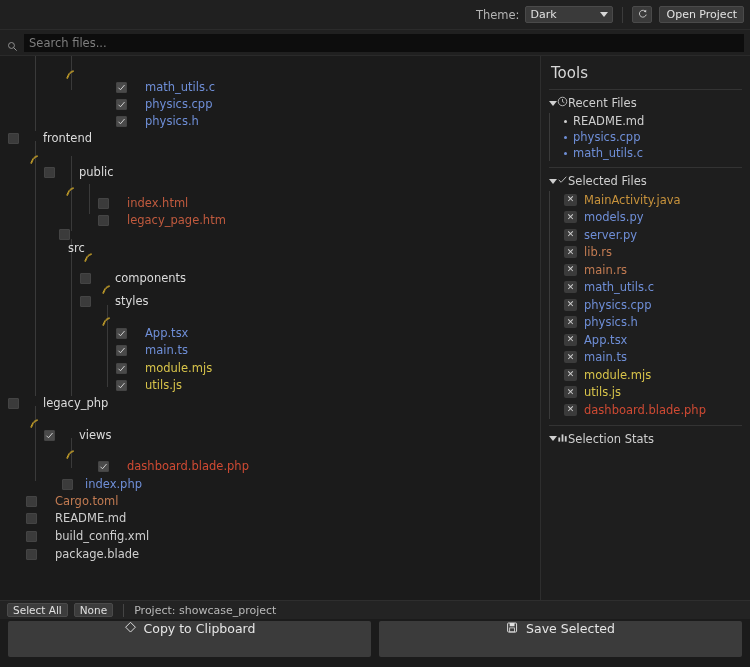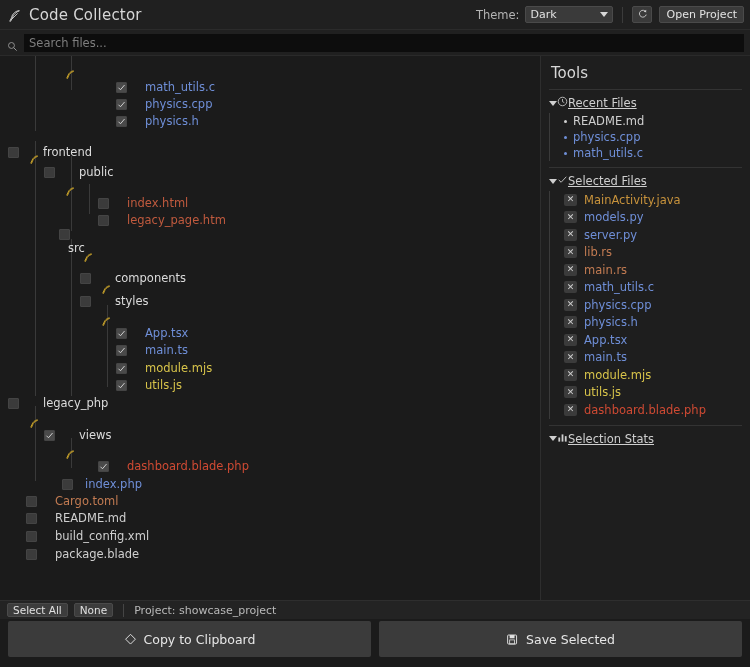--- a/index.html
+++ b/index.html
@@ -77,21 +77,20 @@
 
   
   .tools-pane{
     flex:1 1 auto;background:#1e1e1e;padding:8px 0 0 0;overflow:hidden;position:relative;
   }
   .tools-title{font-size:15px;color:#d8d8d8;padding:0 10px 7px 10px;}
   .tsep{height:1px;background:#333;margin:0 8px 5px 8px;}
   .sec-head{
     display:flex;align-items:center;font-size:11.5px;color:#cfcfcf;
     padding:1px 4px 3px 8px;
-    text-decoration:underline;
   }
   .tri{width:0;height:0;border-left:4px solid transparent;border-right:4px solid transparent;border-top:5px solid #cfcfcf;}
   .sec-body{padding-left:14px;margin-left:8px;border-left:1px solid #3a3a3a;}
   .recent-row{display:flex;align-items:center;gap:6px;height:16px;font-size:11.5px;}
   .dot{width:3px;height:3px;border-radius:50%;background:#8d8d8d;flex:0 0 3px;}
   .sel-row{display:flex;align-items:center;gap:7px;height:17.5px;font-size:11.5px;}
   .xbtn{
     width:13px;height:12px;flex:0 0 13px;background:#3b3b3b;border-radius:2px;
     display:flex;align-items:center;justify-content:center;color:#cfcfcf;font-size:9px;line-height:1;
   }
@@ -116,40 +115,31 @@
   .exp-label{font-size:11.5px;color:#cfcfcf;}
   .radio-wrap{display:flex;align-items:center;gap:6px;font-size:11.5px;color:#d5d5d5;}
   .radio{width:11px;height:11px;border-radius:50%;background:#3d3d3d;display:flex;align-items:center;justify-content:center;}
   .radio .inner{width:5px;height:5px;border-radius:50%;background:#e8e8e8;}
 
   .actions{
     flex:0 0 48px;display:flex;align-items:center;gap:8px;padding:0 8px 8px 8px;background:#1b1b1b;
   }
   .action-btn{
     flex:1 1 0;height:36px;background:#3b3b3b;border-radius:2px;
-    display:flex;align-items:center;justify-content:center;gap:7px;
+    display:flex;align-items:flex-start;justify-content:center;gap:7px;
     font-size:12.5px;color:#e6e6e6;
   }
   .act-ico{width:13px;height:13px;display:block;}
 </style>
 </head>
 <body>
 
 <div id="app">
 
   <div class="header">
-    <div class="app-title">
-      <span class="title-icon">
-        <svg viewBox="0 0 16 16" width="14" height="14">
-            <path d="M13 2c-4 0-8 3-9 8l-2 4 1 0 2-4c1-4 5-7 8-8z" fill="none" stroke="#cfcfcf" stroke-width="1.1"></path>
-            <path d="M4 12 L11 5" stroke="#cfcfcf" stroke-width="1"></path>
-          </svg>
-      </span>
-      <span>Code Collector</span>
-    </div>
     <div class="spacer"></div>
     <span class="theme-label">Theme:</span>
     <div class="theme-select">
       <span class="cv">Dark</span>
       <span class="arrow"></span>
     </div>
     <div class="hsep"></div>
     <div class="icon-btn">
       <span>
         <svg viewBox="0 0 16 16" width="11" height="11">
@@ -227,21 +217,21 @@
             <span class="lbl" style="color: rgb(111, 143, 216); margin-left: 18px;">physics.cpp</span>
           </div>
           <div class="trow" style="top: 57px; left: 116px;">
             <div class="cb on">
               <svg class="tick" viewBox="0 0 16 16">
                 <path d="M2.6 8.4 L6.2 12 L13.4 3.6" fill="none" stroke="#dcdcdc" stroke-width="1.6"></path>
               </svg>
             </div>
             <span class="lbl" style="color: rgb(111, 143, 216); margin-left: 18px;">physics.h</span>
           </div>
-          <div class="trow" style="top: 88px; left: 8px;">
+          <div class="trow" style="top: 74px; left: 8px;">
             <div class="cb"></div>
             <span class="lbl" style="color: rgb(220, 220, 220); margin-left: 24px;">frontend</span>
           </div>
           <div class="trow" style="top: 108px; left: 44px;">
             <div class="cb"></div>
             <span class="lbl" style="color: rgb(220, 220, 220); margin-left: 24px;">public</span>
           </div>
           <div class="trow" style="top: 139px; left: 98px;">
             <div class="cb"></div>
             <span class="lbl" style="color: rgb(192, 90, 62); margin-left: 18px;">index.html</span>

